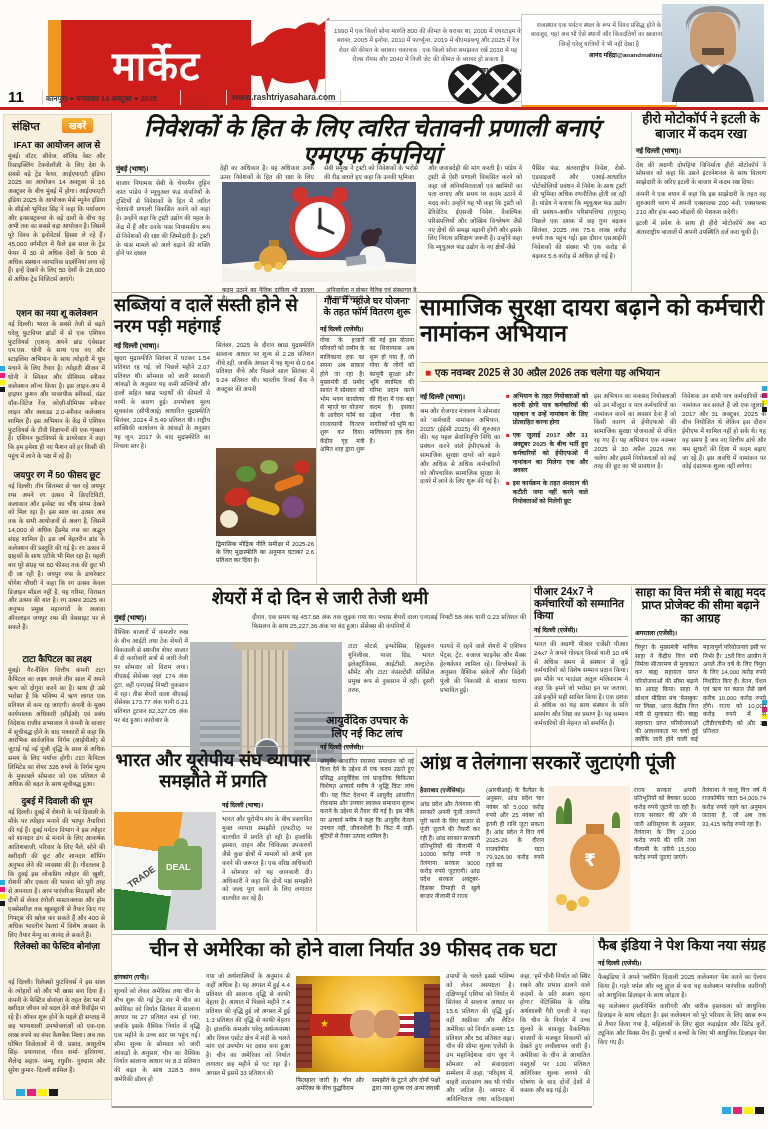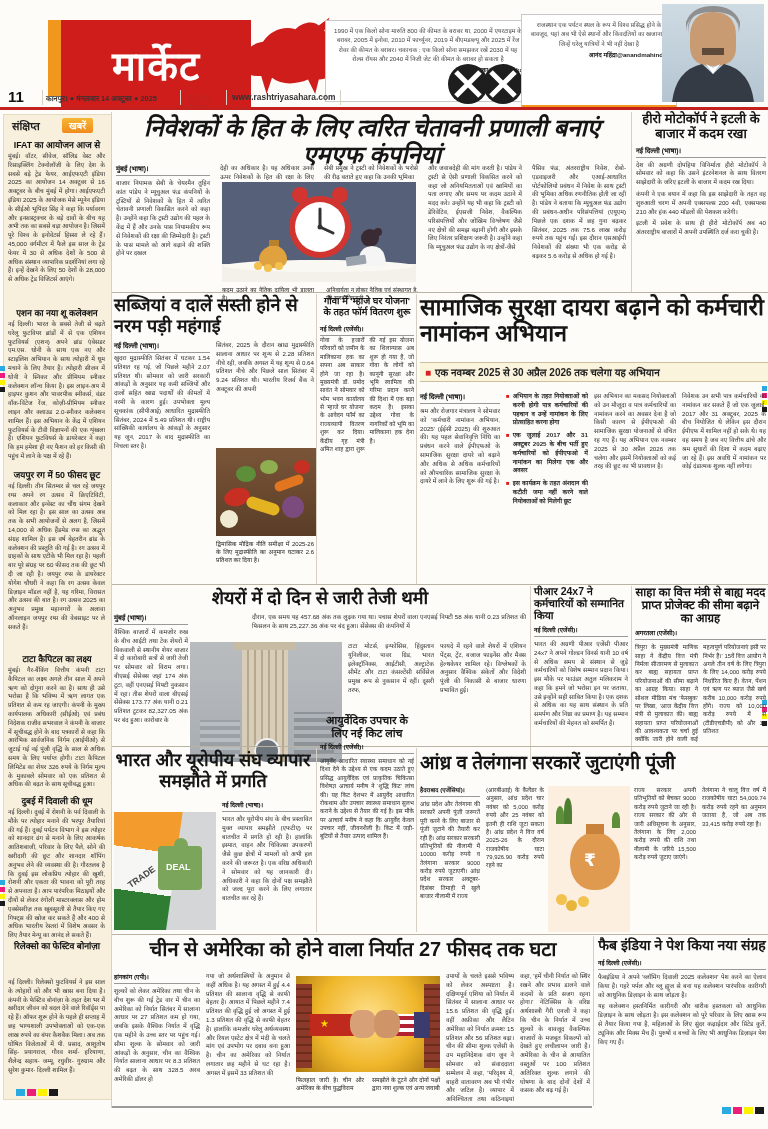--- a/index.html
+++ b/index.html
@@ -304,21 +304,21 @@
     <div class="abs" style="left:30px;top:110px;width:11px;height:11px;border-radius:50%;background:#f2c14e"></div>
     <div class="abs" style="left:8px;top:20px;width:8px;height:18px;background:#5d8f3a;border-radius:50% 50% 0 0"></div>
     <div class="abs" style="left:16px;top:12px;width:8px;height:26px;background:#4f7f32;border-radius:50% 50% 0 0"></div>
     <div class="abs" style="left:64px;top:26px;width:8px;height:16px;background:#5d8f3a;border-radius:50% 50% 0 0"></div>
   </div>
   <div class="abs body-txt" style="left:634px;top:786px;width:62px;height:146px;font-size:5.9px;overflow:hidden">राज्य सरकार अपनी प्रतिभूतियों को बेचकर 9000 करोड़ रुपये जुटाने जा रही है। राज्य सरकार की ओर से जारी अधिसूचना के अनुसार, तेलंगाना के लिए 2,000 करोड़ रुपये की राशि तथा नीलामी के जरिये 15,500 करोड़ रुपये जुटाए जाएंगे।</div>
   <div class="abs body-txt" style="left:702px;top:786px;width:64px;height:146px;font-size:5.9px;overflow:hidden">तेलंगाना ने चालू वित्त वर्ष में राजकोषीय घाटा 54,009.74 करोड़ रुपये रहने का अनुमान जताया है, जो अब तक 33,415 करोड़ रुपये रहा है।</div>
 
   <div class="hline" style="left:112px;top:934px;width:656px"></div>
 
-  <div class="abs hl" style="left:114px;top:938px;width:478px;font-size:20px;text-align:center">चीन से अमेरिका को होने वाला निर्यात 27 फीसद तक घटा</div>
+  <div class="abs hl" style="left:114px;top:938px;width:478px;font-size:20px;text-align:center">चीन से अमेरिका को होने वाला निर्यात 39 फीसद तक घटा</div>
   <div class="abs" style="left:114px;top:972px;width:86px;height:130px">
     <div class="byline" style="font-size:6.2px">हांगकांग (एपी)।</div>
     <div class="body-txt" style="height:116px;overflow:hidden">शुल्कों को लेकर अमेरिका तथा चीन के बीच शुरू की गई ट्रेड वार में चीन का अमेरिका को निर्यात सितंबर में सालाना आधार पर 27 प्रतिशत कम हो गया, जबकि इसके वैश्विक निर्यात में वृद्धि एक महीने के उच्च स्तर पर पहुंच गई। सीमा शुल्क के सोमवार को जारी आंकड़ों के अनुसार, चीन का वैश्विक निर्यात सालाना आधार पर 8.3 प्रतिशत की बढ़त के साथ 328.5 अरब अमेरिकी डॉलर हो</div>
   </div>
   <div class="abs body-txt" style="left:206px;top:972px;width:84px;height:130px;overflow:hidden">गया जो अर्थशास्त्रियों के अनुमान से कहीं अधिक है। यह अगस्त में हुई 4.4 प्रतिशत की सालाना वृद्धि से काफी बेहतर है। आयात में पिछले महीने 7.4 प्रतिशत की वृद्धि हुई जो अगस्त में हुई 1.3 प्रतिशत की वृद्धि से काफी बेहतर है। हालांकि कमजोर घरेलू अर्थव्यवस्था और रियल एस्टेट क्षेत्र में मंदी के चलते मांग एवं उपभोग पर दबाव बना हुआ है। चीन का अमेरिका को निर्यात लगातार छह महीने से घट रहा है। अगस्त में इसमें 33 प्रतिशत की</div>
   <div class="abs img" id="img-fists" style="left:296px;top:976px;width:144px;height:96px">
     <div class="abs" style="left:0;top:8px;width:16px;height:84px;background:repeating-linear-gradient(0deg,#8b3a2a 0 6px,#6e2c1f 6px 8px)"></div>
     <div class="abs" style="left:128px;top:8px;width:16px;height:84px;background:repeating-linear-gradient(0deg,#8b3a2a 0 6px,#6e2c1f 6px 8px)"></div>
     <div class="abs" style="left:14px;top:38px;width:44px;height:22px;background:#c02a1d"></div>
     <div class="abs" style="left:24px;top:42px;color:#ffd800;font-size:10px">★</div>

